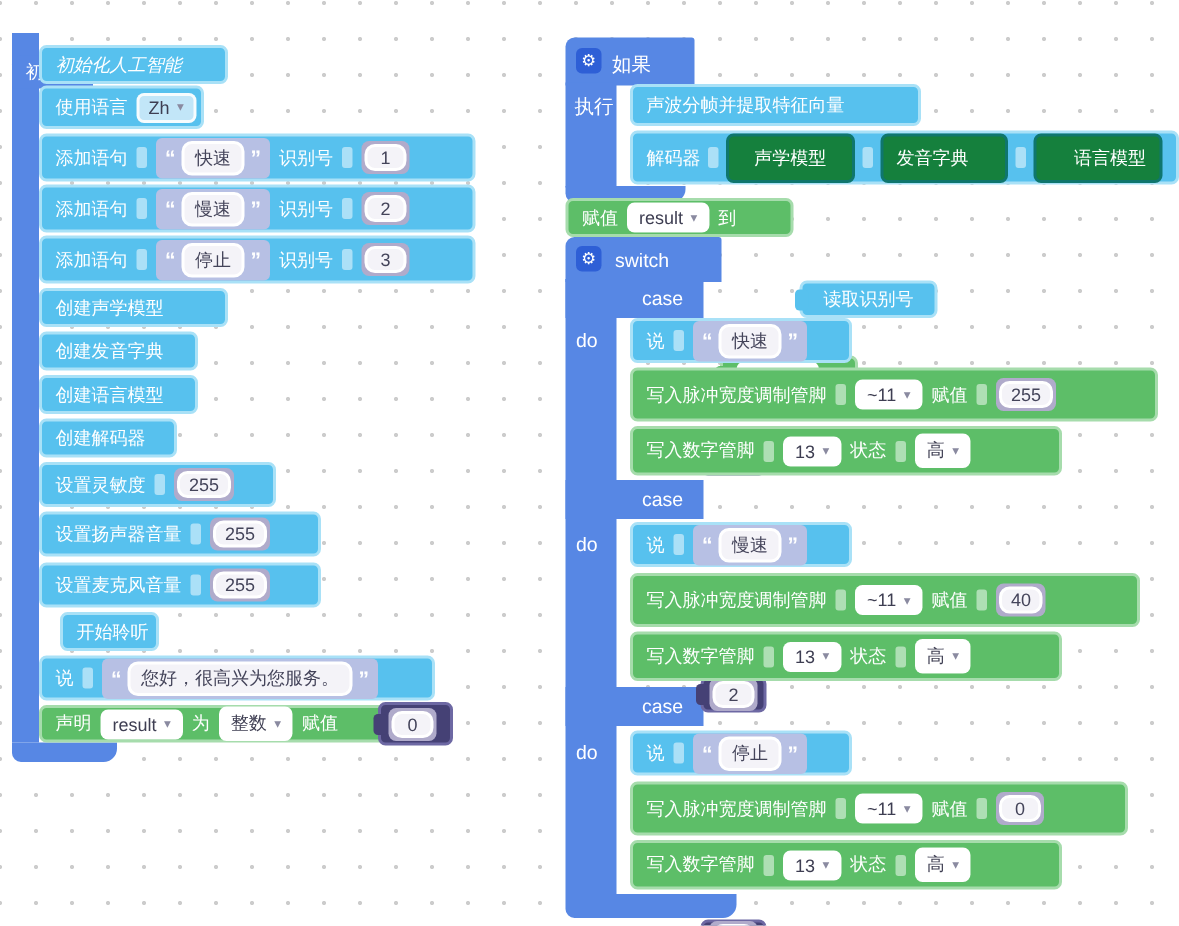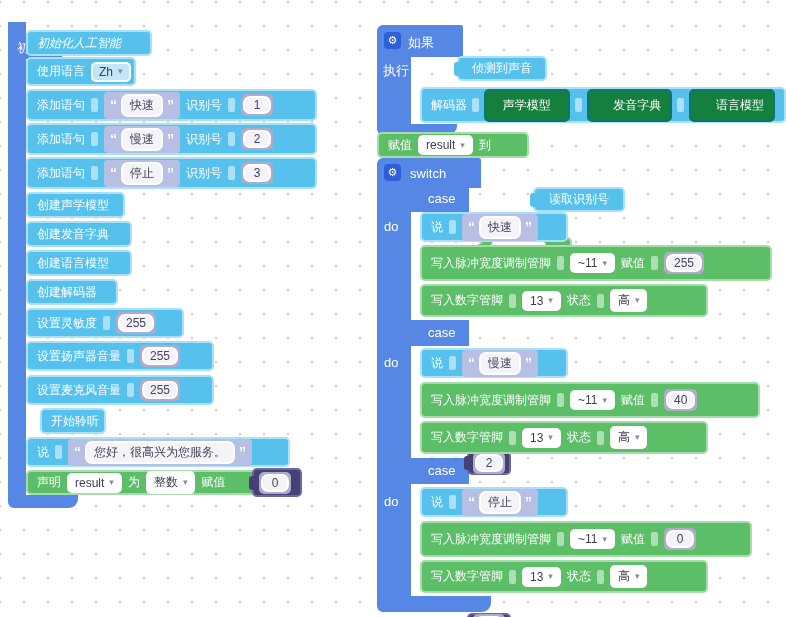--- a/index.html
+++ b/index.html
@@ -97,21 +97,21 @@
       <span class="innerfield">停止</span>
       <span class="q">”</span>
     </span>
     <span class="t">识别号</span>
     <span class="sock"></span>
     <span class="numfield">
       <span class="innerfield">3</span>
     </span>
   </div>
 
-  <div class="blk b-sky" style="left:26px;top:192px;width:99px;height:26px;">
+  <div class="blk b-sky" style="left:26px;top:192px;width:126px;height:26px;">
     <span class="t">创建声学模型</span>
   </div>
   <div class="blk b-sky" style="left:26px;top:221px;width:106px;height:26px;">
     <span class="t">创建发音字典</span>
   </div>
   <div class="blk b-sky" style="left:26px;top:250px;width:106px;height:26px;">
     <span class="t">创建语言模型</span>
   </div>
   <div class="blk b-sky" style="left:26px;top:279px;width:92px;height:26px;">
     <span class="t">创建解码器</span>
@@ -175,28 +175,31 @@
   <div class="abs royal" style="left:377px;top:55px;width:34px;height:70px;"></div>
   <div class="abs royal foot" style="left:377px;top:124px;width:80px;height:11px;"></div>
   <span class="gear abs" style="left:384px;top:32px;z-index:2;">⚙</span>
   <span class="wlbl" style="left:408px;top:34px;">如果</span>
   <span class="wlbl" style="left:383px;top:62px;">执行</span>
 
   <div class="blk b-sky has-tab" style="left:457px;top:27px;width:90px;height:25px;justify-content:center;">
     <span class="t">侦测到声音</span>
   </div>
 
+  <div class="blk b-sky" style="left:420px;top:56px;width:194px;height:28px;">
+    <span class="t">声波分帧并提取特征向量</span>
+  </div>
   <div class="blk b-sky" style="left:420px;top:87px;width:366px;height:36px;gap:5px;">
     <span class="t">解码器</span>
     <span class="sock"></span>
     <span class="b-sky2" style="width:86px;justify-content:center;">
       <span class="t">声学模型</span>
     </span>
     <span class="sock"></span>
-    <span class="b-sky2" style="width:86px;justify-content:flex-end;">
+    <span class="b-sky2" style="width:86px;justify-content:flex-start;">
       <span class="t">发音字典</span>
     </span>
     <span class="sock"></span>
     <span class="b-sky2" style="width:86px;justify-content:flex-end;">
       <span class="t">语言模型</span>
     </span>
   </div>
 
   <div class="blk b-green" style="left:377px;top:132px;width:152px;height:26px;">
     <span class="t">赋值</span>

